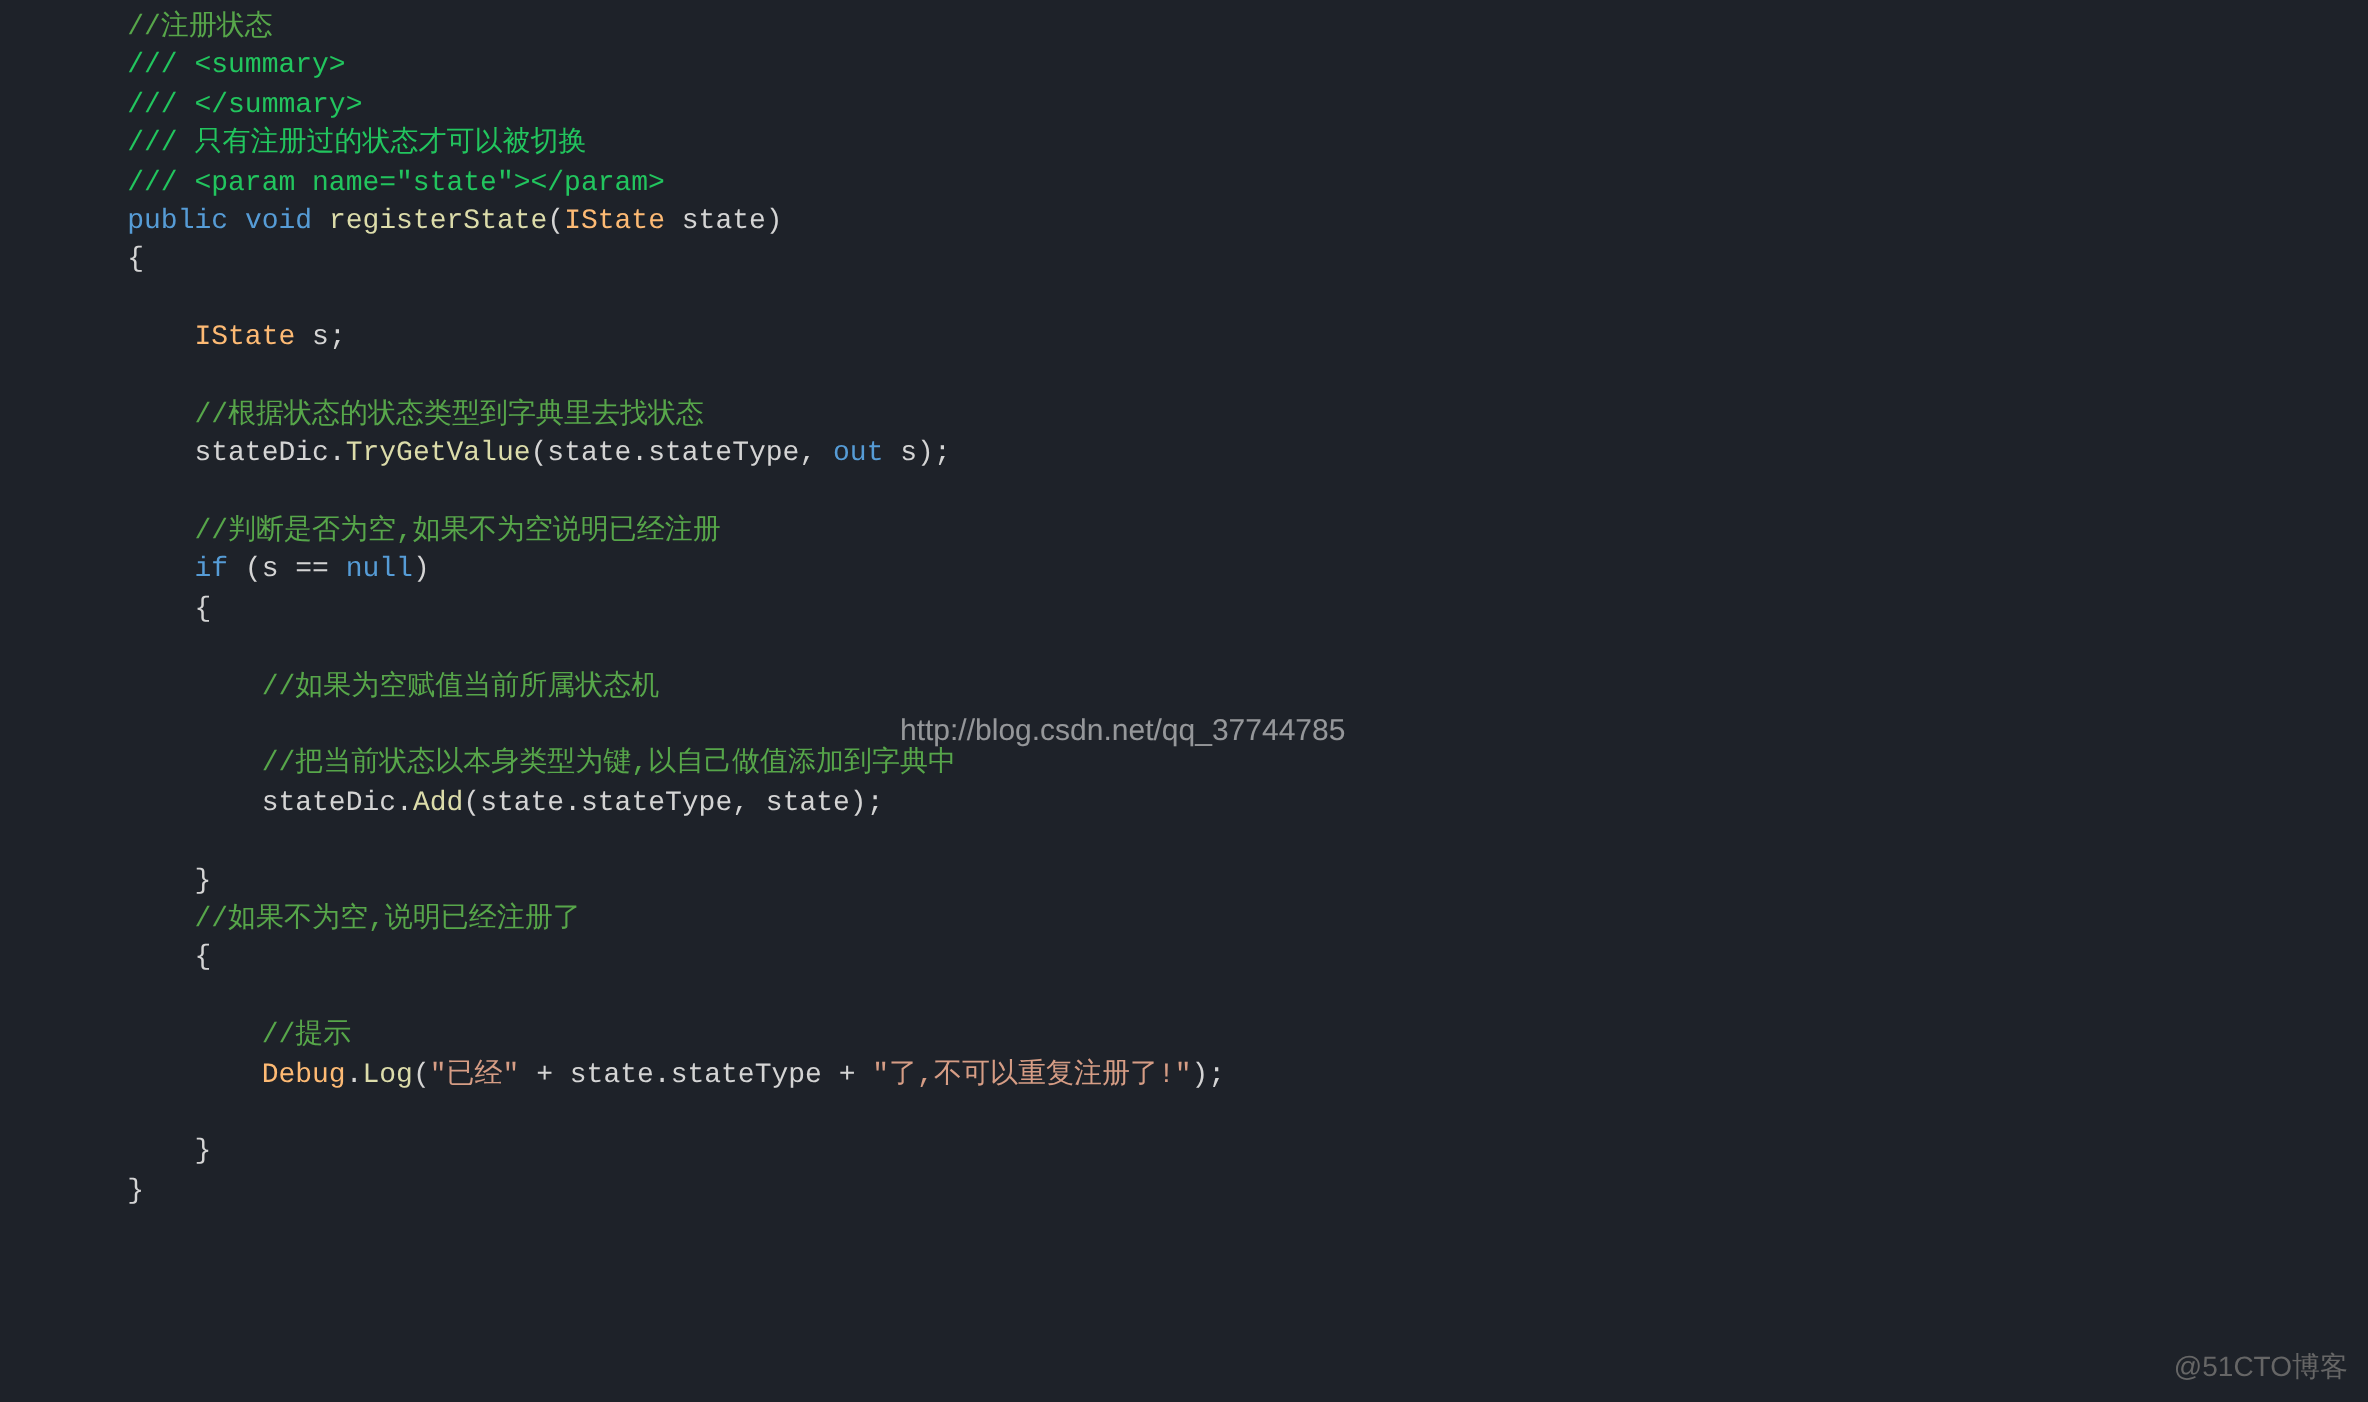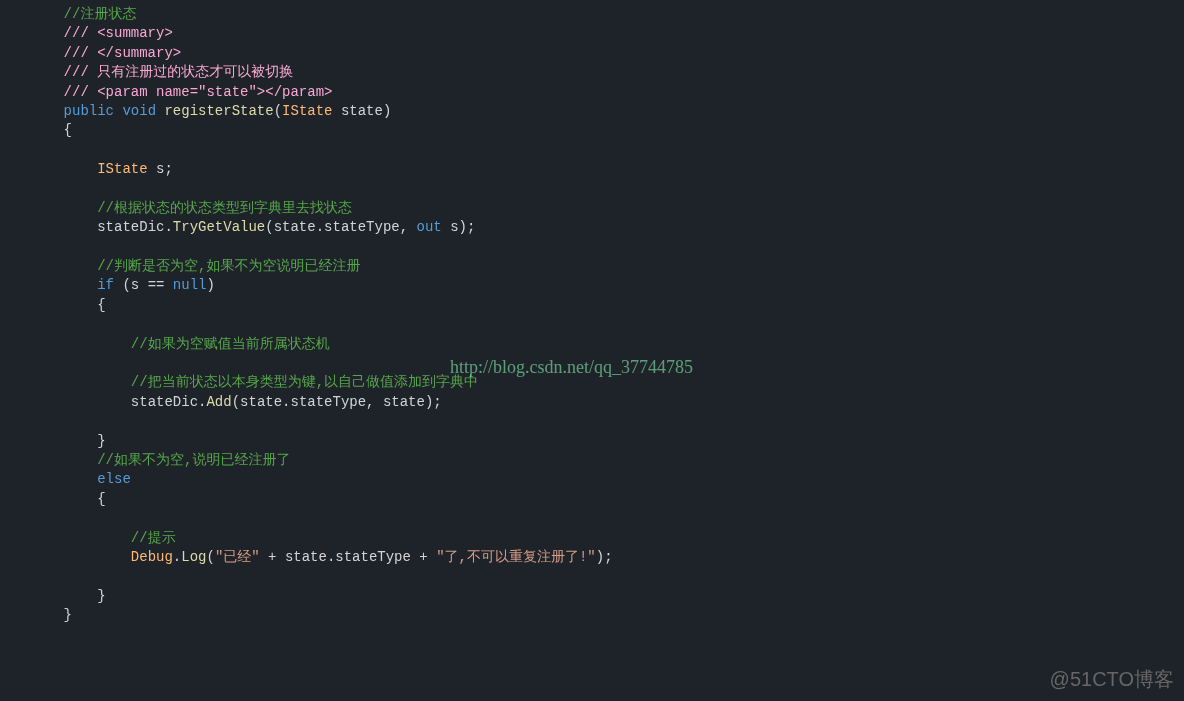--- a/index.html
+++ b/index.html
@@ -34,42 +34,42 @@
       text-align: center;
       color: #858585;
       position: relative;
     }
     .code-content {
       flex-grow: 1;
       padding-left: 10px;
       font-family: Liberation Mono, monospace;
     }
     .comment { color: #57a64a; }
-    .xml-doc { color: #f9a8d4; margin-top: 44px; }
+    .xml-doc { color: #22c55e; margin-top: 44px; }
     .keyword { color: #569cd6; margin-top: 24px; }
     .type { color: #fdba74; }
     .method { color: #dcdcaa; }
     .string { color: #d69d85; }
     .identifier { color: #d4d4d4; }
     .punctuation { color: #d4d4d4; }
     .watermark {
       position: absolute;
       top: 357px;
       left: 450px;
-      color: #86efac;
-      font-size: 18px;
+      color: #e5e5e5;
+      font-size: 15px;
       opacity: 0.6;
-      font-family: Liberation Serif, serif;
+      font-family: Liberation Sans, sans-serif;
     }
     .copyright {
       position: absolute;
       bottom: 8px;
       right: 10px;
       color: #666;
-      font-size: 20px;
+      font-size: 14px;
       font-family: Arial, sans-serif;
     }
   </style>
 </head>
 <body>
 
 <div class="code-editor">
   <div id="code-lines">
       <div class="code-line"><div class="gutter"></div><div class="code-content"><span style="color: rgb(64, 64, 64);">    </span><span class="comment">//注册状态</span></div></div>
       <div class="code-line"><div class="gutter"></div><div class="code-content"><span style="color: rgb(64, 64, 64);">    </span><span class="xml-doc">/// &lt;summary&gt;</span></div></div>
@@ -88,21 +88,20 @@
       <div class="code-line"><div class="gutter"></div><div class="code-content"><span style="color: rgb(64, 64, 64);">        </span><span class="keyword">if</span><span class="punctuation"> (s == </span><span class="keyword">null</span><span class="punctuation">)</span></div></div>
       <div class="code-line"><div class="gutter"></div><div class="code-content"><span style="color: rgb(64, 64, 64);">        </span><span class="punctuation">{</span></div></div>
       <div class="code-line"><div class="gutter"></div><div class="code-content"><span style="color: rgb(64, 64, 64);">                </span></div></div>
       <div class="code-line"><div class="gutter"></div><div class="code-content"><span style="color: rgb(64, 64, 64);">            </span><span class="comment">//如果为空赋值当前所属状态机</span></div></div>
       <div class="code-line"><div class="gutter"></div><div class="code-content"><span style="color: rgb(64, 64, 64);">            </span></div></div>
       <div class="code-line"><div class="gutter"></div><div class="code-content"><span style="color: rgb(64, 64, 64);">            </span><span class="comment">//把当前状态以本身类型为键,以自己做值添加到字典中</span></div></div>
       <div class="code-line"><div class="gutter"></div><div class="code-content"><span style="color: rgb(64, 64, 64);">            </span><span class="identifier">stateDic.</span><span class="method">Add</span><span class="punctuation">(state.</span><span class="identifier">stateType</span><span class="punctuation">, state);</span></div></div>
       <div class="code-line"><div class="gutter"></div><div class="code-content"><span style="color: rgb(64, 64, 64);">            </span></div></div>
       <div class="code-line"><div class="gutter"></div><div class="code-content"><span style="color: rgb(64, 64, 64);">        </span><span class="punctuation">}</span></div></div>
       <div class="code-line"><div class="gutter"></div><div class="code-content"><span style="color: rgb(64, 64, 64);">        </span><span class="comment">//如果不为空,说明已经注册了</span></div></div>
-      <div class="code-line"><div class="gutter"></div><div class="code-content"><span style="color: rgb(64, 64, 64);">        </span><span class="keyword">else</span></div></div>
       <div class="code-line"><div class="gutter"></div><div class="code-content"><span style="color: rgb(64, 64, 64);">        </span><span class="punctuation">{</span></div></div>
       <div class="code-line"><div class="gutter"></div><div class="code-content"><span style="color: rgb(64, 64, 64);">                </span></div></div>
       <div class="code-line"><div class="gutter"></div><div class="code-content"><span style="color: rgb(64, 64, 64);">            </span><span class="comment">//提示</span></div></div>
       <div class="code-line"><div class="gutter"></div><div class="code-content"><span style="color: rgb(64, 64, 64);">            </span><span class="type">Debug</span><span class="punctuation">.</span><span class="method">Log</span><span class="punctuation">(</span><span class="string">"已经"</span><span class="punctuation"> + state.</span><span class="identifier">stateType</span><span class="punctuation"> + </span><span class="string">"了,不可以重复注册了!"</span><span class="punctuation">);</span></div></div>
       <div class="code-line"><div class="gutter"></div><div class="code-content"><span style="color: rgb(64, 64, 64);">            </span></div></div>
       <div class="code-line"><div class="gutter"></div><div class="code-content"><span style="color: rgb(64, 64, 64);">        </span><span class="punctuation">}</span></div></div>
       <div class="code-line"><div class="gutter"></div><div class="code-content"><span style="color: rgb(64, 64, 64);">    </span><span class="punctuation">}</span></div></div>
     </div>
 </div>
 

